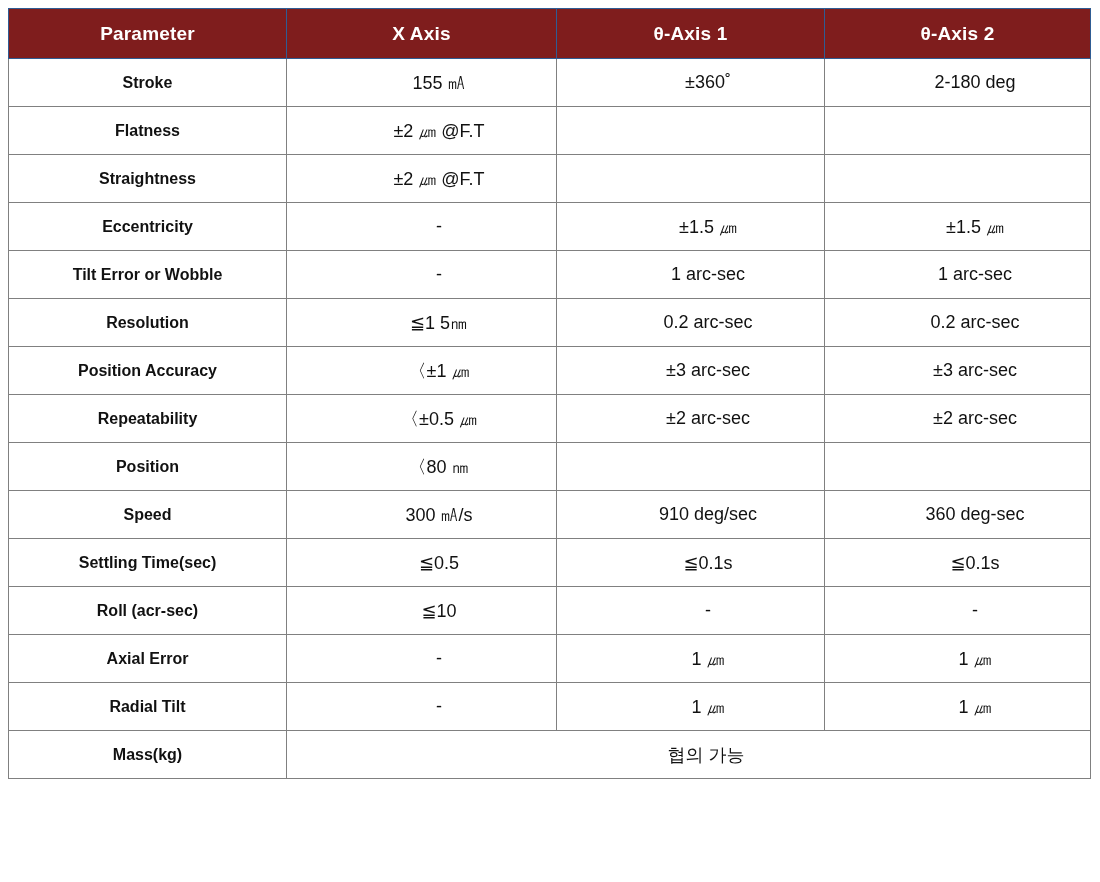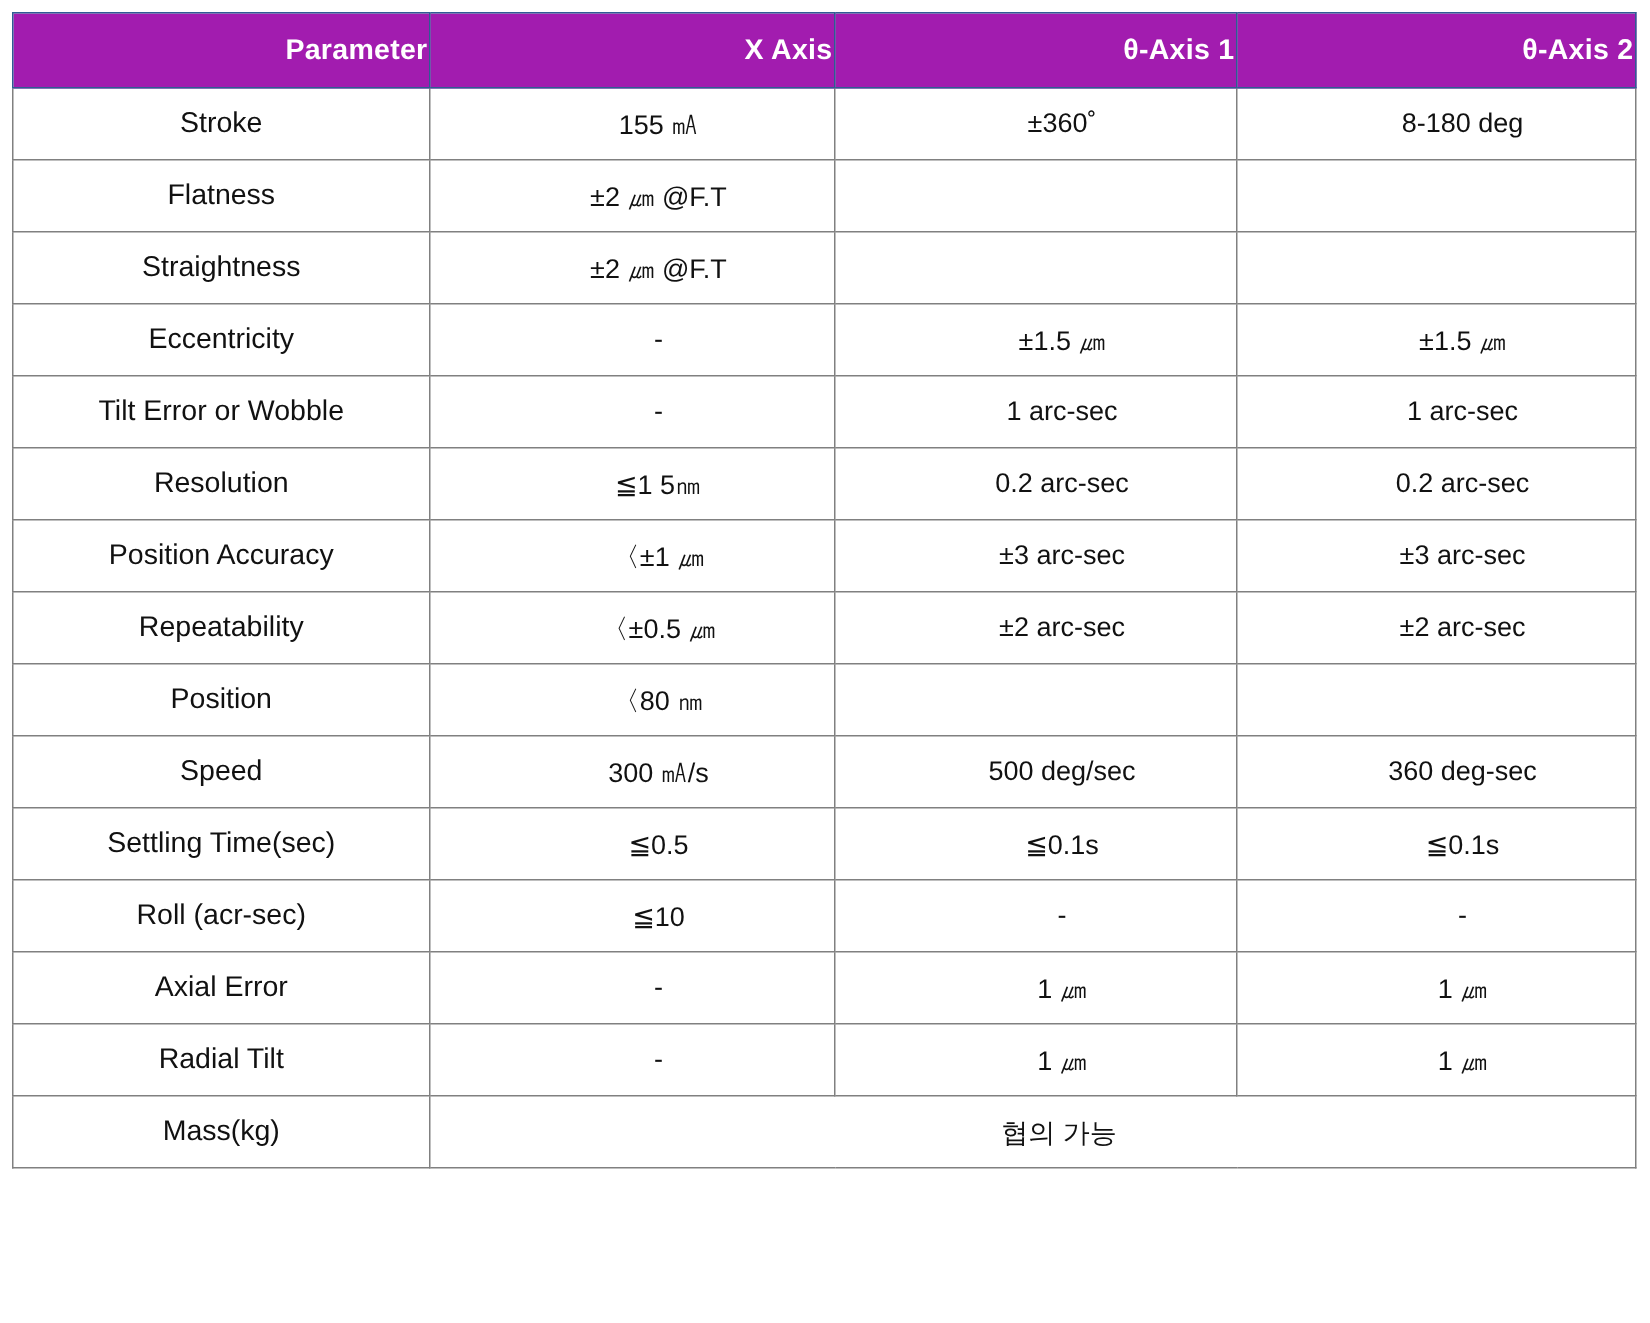--- a/index.html
+++ b/index.html
@@ -24,41 +24,41 @@
     width: 1082px;
     border-collapse: collapse;
     table-layout: fixed;
   }
   table.spec-table col.c-param { width: 278px; }
   table.spec-table col.c-x     { width: 270px; }
   table.spec-table col.c-t1    { width: 268px; }
   table.spec-table col.c-t2    { width: 266px; }
 
   thead th {
-    background: #a21caf;
+    background: #7f1d1d;
     color: #ffffff;
     font-size: 19px;
     font-weight: bold;
     height: 47px;
     border: 1px solid #2f5c93;
-    text-align: right;
+    text-align: center;
     vertical-align: middle;
     letter-spacing: 0.2px;
   }
   tbody td {
     border: 1px solid #808080;
     height: 45px;
     text-align: center;
     vertical-align: middle;
     font-size: 18px;
     color: #111111;
   }
   tbody td.param {
-    font-weight: normal;
-    font-size: 19px;
+    font-weight: bold;
+    font-size: 16px;
   }
   tbody td.val {
     font-weight: normal;
     padding-left: 36px;
   }
 </style>
 </head>
 <body>
 
 <div class="spec-wrapper">
@@ -75,21 +75,21 @@
         <th>X Axis</th>
         <th>θ-Axis 1</th>
         <th>θ-Axis 2</th>
       </tr>
     </thead>
     <tbody>
       <tr>
         <td class="param">Stroke</td>
         <td class="val">155 ㎃</td>
         <td class="val">±360˚</td>
-        <td class="val">8-180 deg</td>
+        <td class="val">2-180 deg</td>
       </tr>
       <tr>
         <td class="param">Flatness</td>
         <td class="val">±2 ㎛ @F.T</td>
         <td class="val"></td>
         <td class="val"></td>
       </tr>
       <tr>
         <td class="param">Straightness</td>
         <td class="val">±2 ㎛ @F.T</td>
@@ -128,21 +128,21 @@
       </tr>
       <tr>
         <td class="param">Position</td>
         <td class="val">〈80 ㎚</td>
         <td class="val"></td>
         <td class="val"></td>
       </tr>
       <tr>
         <td class="param">Speed</td>
         <td class="val">300 ㎃/s</td>
-        <td class="val">500 deg/sec</td>
+        <td class="val">910 deg/sec</td>
         <td class="val">360 deg-sec</td>
       </tr>
       <tr>
         <td class="param">Settling Time(sec)</td>
         <td class="val">≦0.5</td>
         <td class="val">≦0.1s</td>
         <td class="val">≦0.1s</td>
       </tr>
       <tr>
         <td class="param">Roll (acr-sec)</td>

